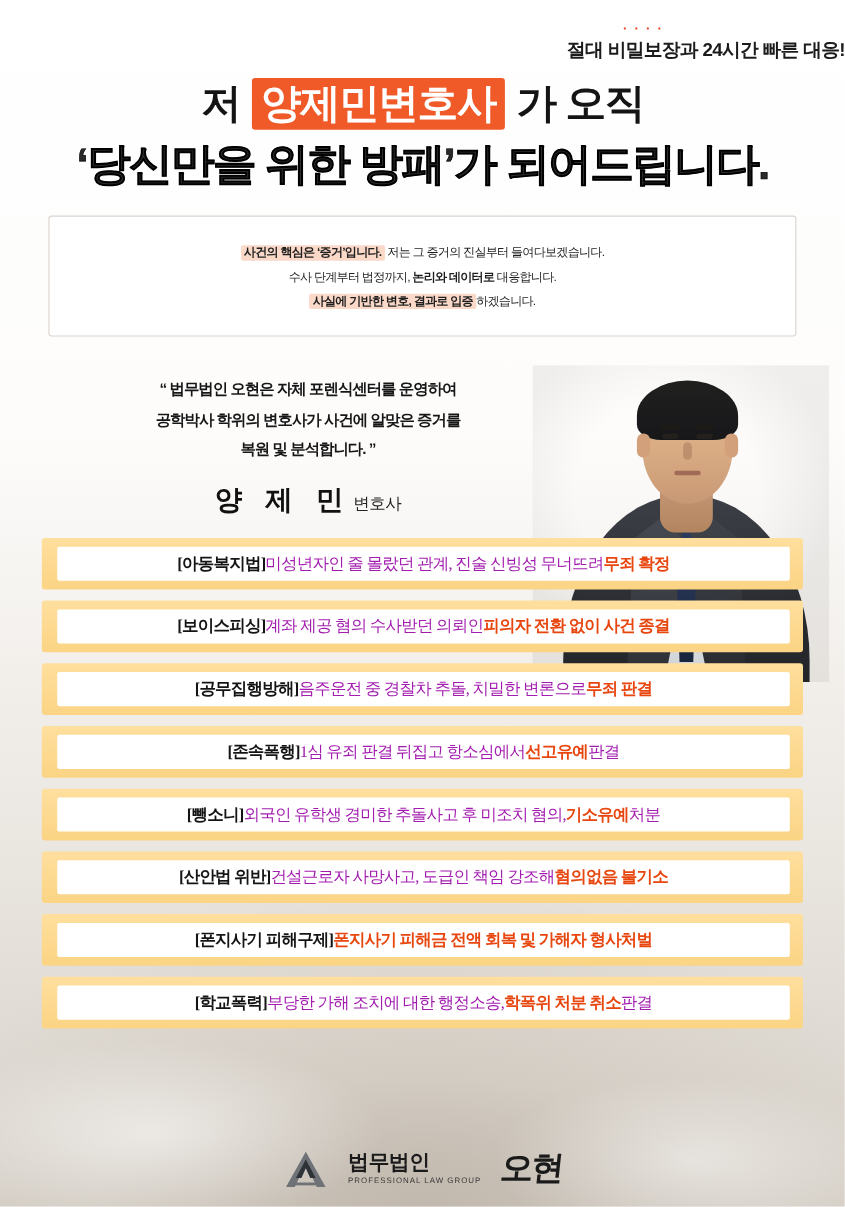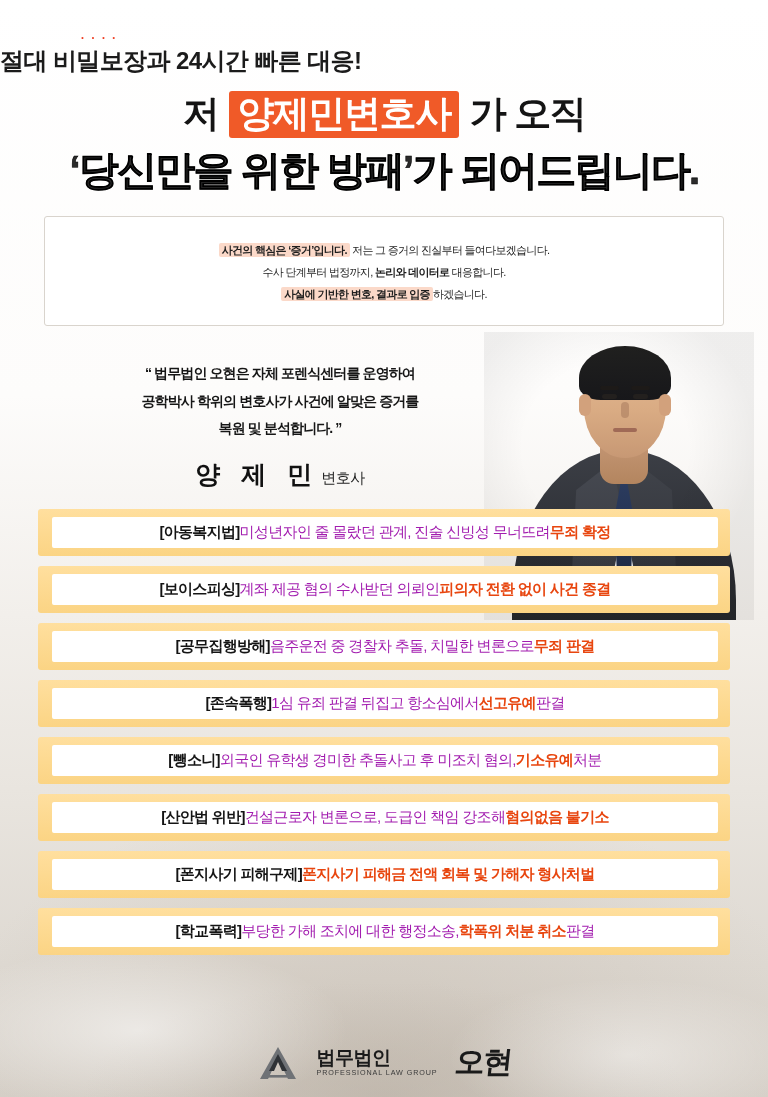--- a/index.html
+++ b/index.html
@@ -22,23 +22,23 @@
     position:absolute; left:0; right:0; bottom:0; height:420px;
     background:
       radial-gradient(ellipse 300px 120px at 18% 84%, rgba(255,255,255,.55), rgba(255,255,255,0) 70%),
       radial-gradient(ellipse 260px 110px at 82% 90%, rgba(255,255,255,.45), rgba(255,255,255,0) 70%),
       radial-gradient(ellipse 420px 160px at 50% 100%, rgba(170,160,148,.35), rgba(170,160,148,0) 72%);
     pointer-events:none;
   }
 
   
   .kicker {
-    margin-top:45px;
-    text-align:left;
-    font-size:24px;
+    margin-top:34px;
+    text-align:right;
+    font-size:17px;
     font-weight:bold;
     color:#1b1b1b;
     letter-spacing:-0.6px;
   }
   .kicker .dotted {
     position:relative;
     display:inline-block;
   }
   .kicker .dotted::before {
     content:"• • • •";
@@ -235,20 +235,21 @@
     flex:1;
     display:flex;
     align-items:center;
     justify-content:center;
     padding:0 10px;
     font-size:15px;
     letter-spacing:-0.7px;
     color:#1c1c1c;
     white-space:nowrap;
     overflow:hidden;
+    font-family:Liberation Serif, serif;
   }
   .result-row .tag { font-weight:bold; color:#141414; }
   .result-row .mid { color:#a21caf; }
   .result-row .hl { color:#e8460f; font-weight:bold; }
 
   
   .footer {
     position:absolute;
     left:0; right:0; bottom:14px;
     display:flex;
@@ -378,21 +379,21 @@
         <span class="tag">[뺑소니]</span>
           <span class="mid"> 외국인 유학생 경미한 추돌사고 후 미조치 혐의, </span>
           <span class="hl">기소유예</span>
           <span class="mid"> 처분</span>
       </div>
     </div>
 
     <div class="result-row">
       <div class="inner">
         <span class="tag">[산안법 위반]</span>
-          <span class="mid"> 건설근로자 변론으로, 도급인 책임 강조해 </span>
+          <span class="mid"> 건설근로자 사망사고, 도급인 책임 강조해 </span>
           <span class="hl">혐의없음 불기소</span>
           <span class="mid"></span>
       </div>
     </div>
 
     <div class="result-row">
       <div class="inner">
         <span class="tag">[폰지사기 피해구제]</span>
           <span class="mid"> </span>
           <span class="hl">폰지사기 피해금 전액 회복 및 가해자 형사처벌</span>

